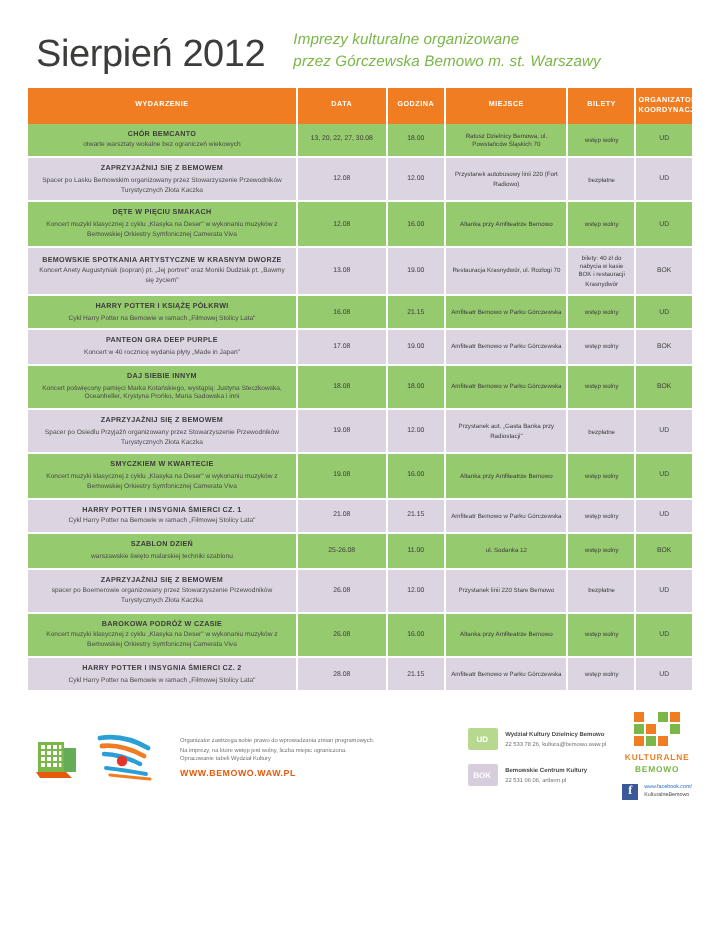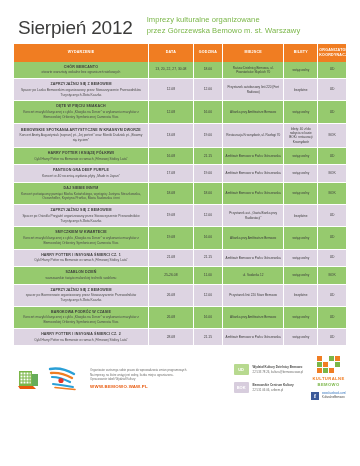--- a/index.html
+++ b/index.html
@@ -14,21 +14,21 @@
   
   .header { display: flex; align-items: flex-end; padding: 14px 14px 6px 18px; gap: 14px; border-radius: 11px; }
   .month-title {
     font-size: 19px; color: #3c3c3b; letter-spacing: -0.2px;
     font-weight: 400; line-height: 1.05; white-space: nowrap;
   }
   .header-sub {
     color: #7ab648; font-size: 7.6px; line-height: 1.45;
     padding-bottom: 2px; letter-spacing: 0.05px;
   }
-  .header-sub div { white-space: nowrap; }
+  .header-sub div { white-space: nowrap; font-style: italic; }
 
   
   .table-wrap { padding: 0 14px; }
   table.cal { width: 100%; border-collapse: collapse; table-layout: fixed; }
 
   thead th {
     background: #f07d22; color: #ffffff;
     font-size: 3.6px; font-weight: bold; letter-spacing: 0.25px;
     text-align: center; vertical-align: middle;
     padding: 4px 1px; line-height: 1.35;

